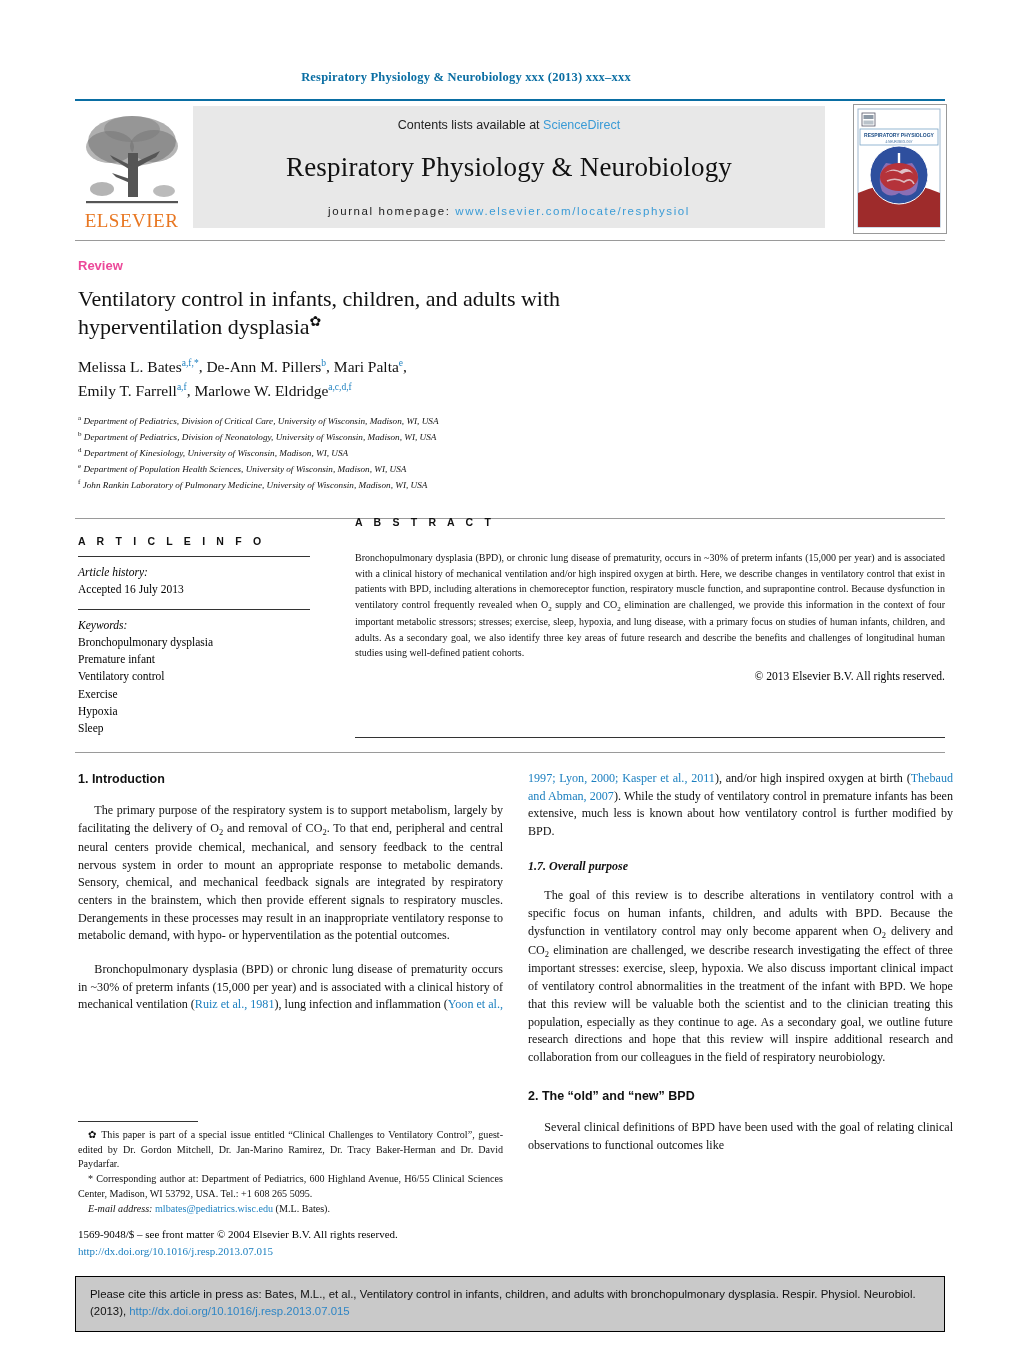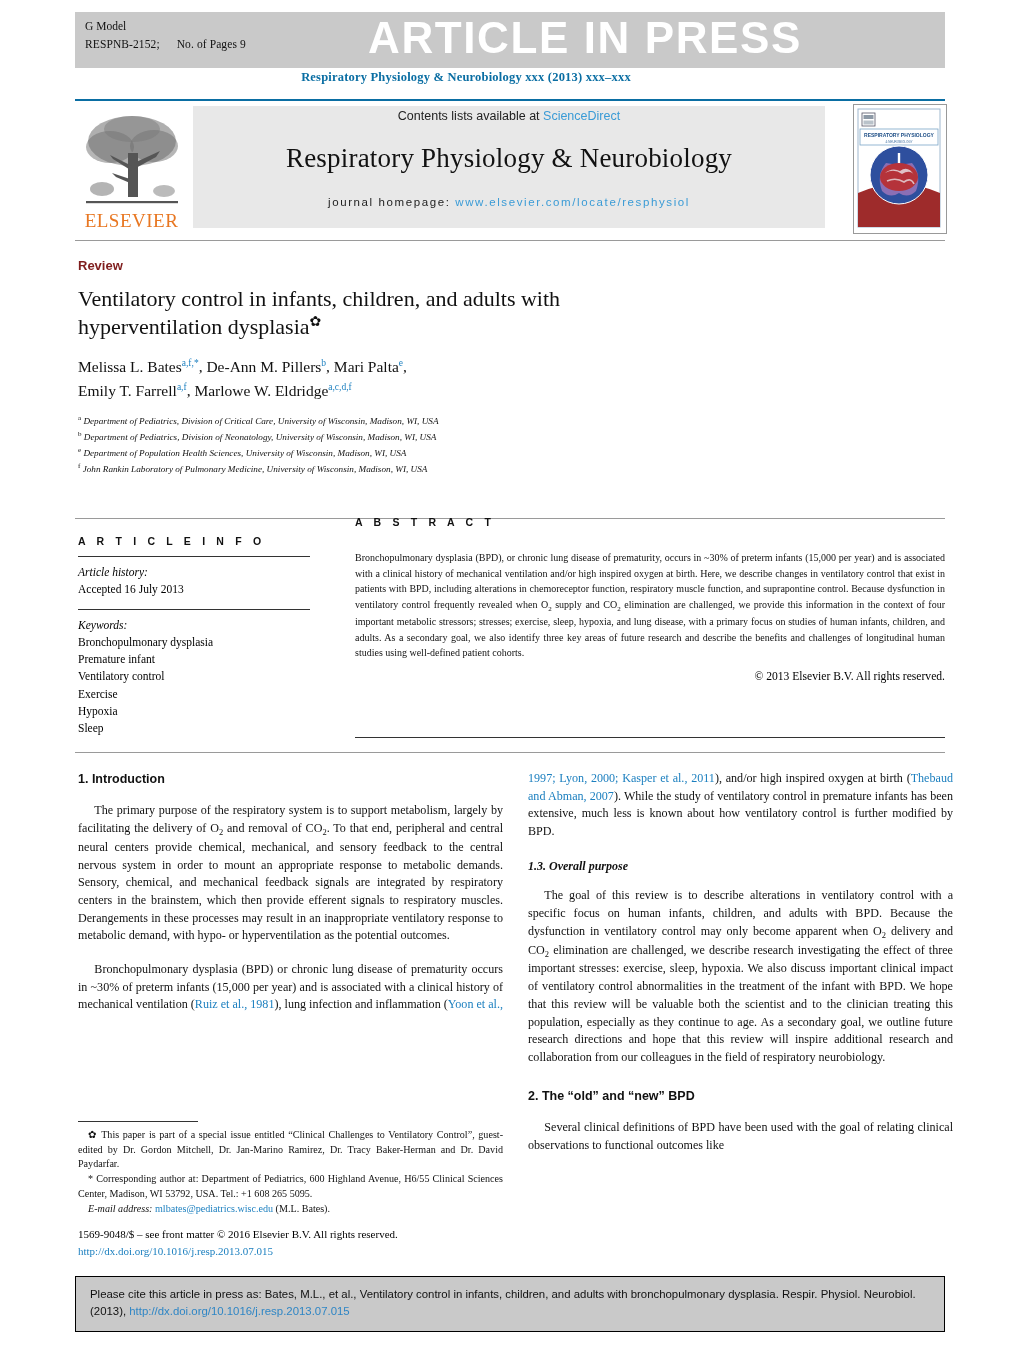--- a/index.html
+++ b/index.html
@@ -107,21 +107,21 @@
     position: absolute;
     left: 118px; top: 2px;
     width: 632px; height: 122px;
     background: #e8e8e8;
     text-align: center;
   }
   .contents-line {
     font-family: "Liberation Sans", sans-serif;
     font-size: 12.5px;
     color: #222;
-    padding-top: 3px;
+    padding-top: 12px;
   }
   .contents-line .sd { color: #3a9bd6; }
   .journal-title {
     font-family: "Liberation Serif", serif;
     font-size: 27px;
     color: #111;
     margin-top: 20px;
     letter-spacing: 0.2px;
   }
   .homepage {
@@ -147,21 +147,21 @@
     background: #9a9a9a;
   }
 
   
   .kicker {
     position: absolute;
     left: 78px; top: 258px;
     font-family: "Liberation Sans", sans-serif;
     font-weight: bold;
     font-size: 13px;
-    color: #7f1d1d;
+    color: #ec4899;
   }
   .art-title {
     position: absolute;
     left: 78px; top: 285px;
     width: 600px;
     font-family: "Liberation Serif", serif;
     font-size: 22px;
     line-height: 1.28;
     color: #111;
   }
@@ -348,30 +348,20 @@
     color: #111;
   }
   .citebox .doi { color: #2f86c5; }
   sub { font-size: 0.7em; }
 </style>
 </head>
 <body>
 
 <div class="page">
 
-  <div class="topbar">
-    <div class="gmodel">
-      <div>G Model</div>
-      <div class="row2">
-        <span>RESPNB-2152;</span>
-        <span class="pages">No. of Pages 9</span>
-      </div>
-    </div>
-    <div class="aip">ARTICLE IN PRESS</div>
-  </div>
 
   <div class="runhead">Respiratory Physiology &amp; Neurobiology xxx (2013) xxx–xxx</div>
   <div class="rule-top"></div>
 
   <div class="masthead">
 
     <div class="elsevier-logo">
       <svg class="tree-svg" width="103" height="98" viewBox="0 0 103 98">
         <g fill="#4c4c4c">
           <ellipse cx="52" cy="30" rx="44" ry="25" fill="#6e6e6e" opacity="0.55"></ellipse>
@@ -435,20 +425,21 @@
     <span>Melissa L. Bates</span><sup>a,f,*</sup>,
     <span>De-Ann M. Pillers</span><sup>b</sup>,
     <span>Mari Palta</span><sup>e</sup>,<br>
     <span>Emily T. Farrell</span><sup>a,f</sup>,
     <span>Marlowe W. Eldridge</span><sup>a,c,d,f</sup>
   </div>
 
   <div class="affils">
     <div><sup>a</sup> <span>Department of Pediatrics, Division of Critical Care, University of Wisconsin, Madison, WI, USA</span></div>
     <div><sup>b</sup> <span>Department of Pediatrics, Division of Neonatology, University of Wisconsin, Madison, WI, USA</span></div>
+    <div><sup>d</sup> <span>Department of Kinesiology, University of Wisconsin, Madison, WI, USA</span></div>
     <div><sup>e</sup> <span>Department of Population Health Sciences, University of Wisconsin, Madison, WI, USA</span></div>
     <div><sup>f</sup> <span>John Rankin Laboratory of Pulmonary Medicine, University of Wisconsin, Madison, WI, USA</span></div>
   </div>
 
   <div class="rule-info"></div>
 
   <div class="info-col">
     <div class="sechead">A R T I C L E    I N F O</div>
     <div class="info-rule"></div>
     <div class="info-label">Article history:</div>
@@ -493,21 +484,21 @@
       demands. Sensory, chemical, and mechanical feedback signals are
       integrated by respiratory centers in the brainstem, which then
       provide efferent signals to respiratory muscles. Derangements in
       these processes may result in an inappropriate ventilatory response
       to metabolic demand, with hypo- or hyperventilation as the potential outcomes.</p>
     <p><span>Bronchopulmonary dysplasia (BPD) or chronic lung disease of prematurity occurs in ~30% of preterm infants (15,000 per year) and is associated with a clinical history of mechanical ventilation (</span><span class="ref">Ruiz et al., 1981</span><span>), lung infection and inflammation (</span><span class="ref">Yoon et al.,</span></p>
   </div>
 
   <div class="col right">
     <p style="text-indent:0"><span class="ref">1997; Lyon, 2000; Kasper et al., 2011</span><span>), and/or high inspired oxygen at birth (</span><span class="ref">Thebaud and Abman, 2007</span><span>). While the study of ventilatory control in premature infants has been extensive, much less is known about how ventilatory control is further modified by BPD.</span></p>
-    <div class="h3">1.3.  Overall purpose</div>
+    <div class="h3">1.7.  Overall purpose</div>
     <p>The goal of this review is to describe alterations in ventilatory
       control with a specific focus on human infants, children, and
       adults with BPD. Because the dysfunction in ventilatory control
       may only become apparent when O<sub>2</sub> delivery and CO<sub>2</sub> elimination are challenged, we describe research investigating the effect
       of three important stresses: exercise, sleep, hypoxia. We also discuss important clinical impact of ventilatory control abnormalities
       in the treatment of the infant with BPD. We hope that this review
       will be valuable both the scientist and to the clinician treating this
       population, especially as they continue to age. As a secondary goal,
       we outline future research directions and hope that this review will
       inspire additional research and collaboration from our colleagues
@@ -517,21 +508,21 @@
   </div>
 
   <div class="fn-rule"></div>
   <div class="footnotes">
     <p class="indent"><span>✿</span><span> This paper is part of a special issue entitled “Clinical Challenges to Ventilatory Control”, guest-edited by Dr. Gordon Mitchell, Dr. Jan-Marino Ramirez, Dr. Tracy Baker-Herman and Dr. David Paydarfar.</span></p>
     <p class="indent"><span>*</span><span> Corresponding author at: Department of Pediatrics, 600 Highland Avenue, H6/55 Clinical Sciences Center, Madison, WI 53792, USA. Tel.: +1 608 265 5095.</span></p>
     <p class="indent"><em>E-mail address:</em> <span class="ref">mlbates@pediatrics.wisc.edu</span><span> (M.L. Bates).</span></p>
   </div>
 
   <div class="issn">
-    <div>1569-9048/$ – see front matter © 2016 Elsevier B.V. All rights reserved.</div>
+    <div>1569-9048/$ – see front matter © 2004 Elsevier B.V. All rights reserved.</div>
     <div class="doi">http://dx.doi.org/10.1016/j.resp.2013.07.015</div>
   </div>
 
   <div class="citebox">
     <div class="inner">
       <span>Please cite this article in press as: Bates, M.L., et al., Ventilatory control in infants, children, and adults with bronchopulmonary dysplasia. Respir. Physiol. Neurobiol. (2013), </span><span class="doi">http://dx.doi.org/10.1016/j.resp.2013.07.015</span>
     </div>
   </div>
 
 </div>

